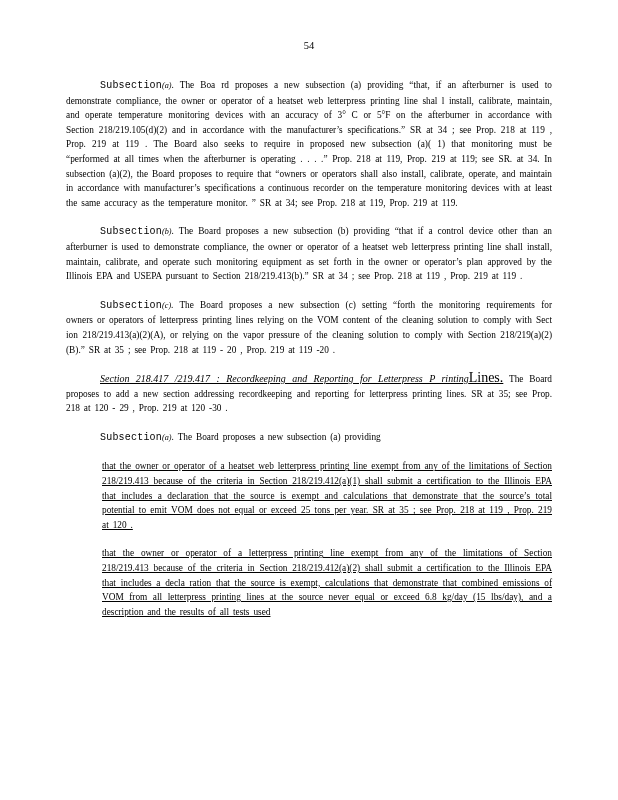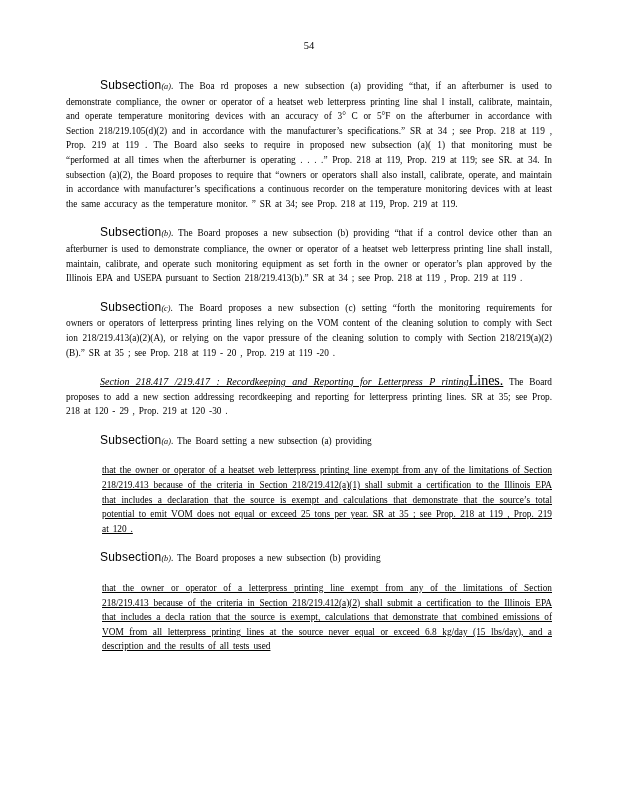--- a/index.html
+++ b/index.html
@@ -47,22 +47,22 @@
   }
   p.indent {
     text-indent: 0;
   }
   p.block {
     margin-left: 36px;
     width: 450px;
     text-decoration: underline;
   }
   .lead {
-    font-family: Liberation Sans, sans-serif;
-    font-size: 12px;
+    font-family: Liberation Mono, monospace;
+    font-size: 10px;
     letter-spacing: 0.2px;
     word-spacing: 1px;
   }
   .sub-ital {
     font-style: italic;
     font-size: 8.2px;
   }
   .heading-para {
     margin-bottom: 14px;
   }
@@ -100,25 +100,22 @@
 
     <p class="para indent">
       <span class="spacer-pre"></span><span class="lead">Subsection</span><span class="sub-ital">(c)</span><span>. The Board proposes a new subsection (c) setting “forth the monitoring requirements for owners or operators of letterpress printing lines relying on the VOM content of the cleaning solution to comply with Sect ion 218/219.413(a)(2)(A), or relying on the vapor pressure of the cleaning solution to comply with Section 218/219(a)(2)(B).” SR at 35 ; see Prop. 218 at 119 - 20 , Prop. 219 at 119 -20 .</span>
     </p>
 
     <p class="para heading-para">
       <span class="spacer-pre"></span><span class="sec-head">Section 218.417 /219.417 : Recordkeeping and Reporting for Letterpress P rinting</span><span class="sec-head-reg">Lines.</span><span> The Board proposes to add a new section addressing recordkeeping and reporting for letterpress printing lines. SR at 35; see Prop. 218 at 120 - 29 , Prop. 219 at 120 -30 .</span>
     </p>
 
     <p class="para indent">
-      <span class="spacer-pre"></span><span class="lead">Subsection</span><span class="sub-ital">(a)</span><span>. The Board setting a new subsection (a) providing</span>
+      <span class="spacer-pre"></span><span class="lead">Subsection</span><span class="sub-ital">(a)</span><span>. The Board proposes a new subsection (a) providing</span>
     </p>
 
     <p class="para block">that the owner or operator of a heatset web letterpress printing line exempt from any of the limitations of Section 218/219.413 because of the criteria in Section 218/219.412(a)(1) shall submit a certification to the Illinois EPA that includes a declaration that the source is exempt and calculations that demonstrate that the source’s total potential to emit VOM does not equal or exceed 25 tons per year. SR at 35 ; see Prop. 218 at 119 , Prop. 219 at 120 .</p>
 
-    <p class="para indent">
-      <span class="spacer-pre"></span><span class="lead">Subsection</span><span class="sub-ital">(b)</span><span>. The Board proposes a new subsection (b) providing</span>
-    </p>
 
     <p class="para block">that the owner or operator of a letterpress printing line exempt from any of the limitations of Section 218/219.413 because of the criteria in Section 218/219.412(a)(2) shall submit a certification to the Illinois EPA that includes a decla ration that the source is exempt, calculations that demonstrate that combined emissions of VOM from all letterpress printing lines at the source never equal or exceed 6.8 kg/day (15 lbs/day), and a description and the results of all tests used</p>
 
   </div>
 </div>
 
 </body></html>

